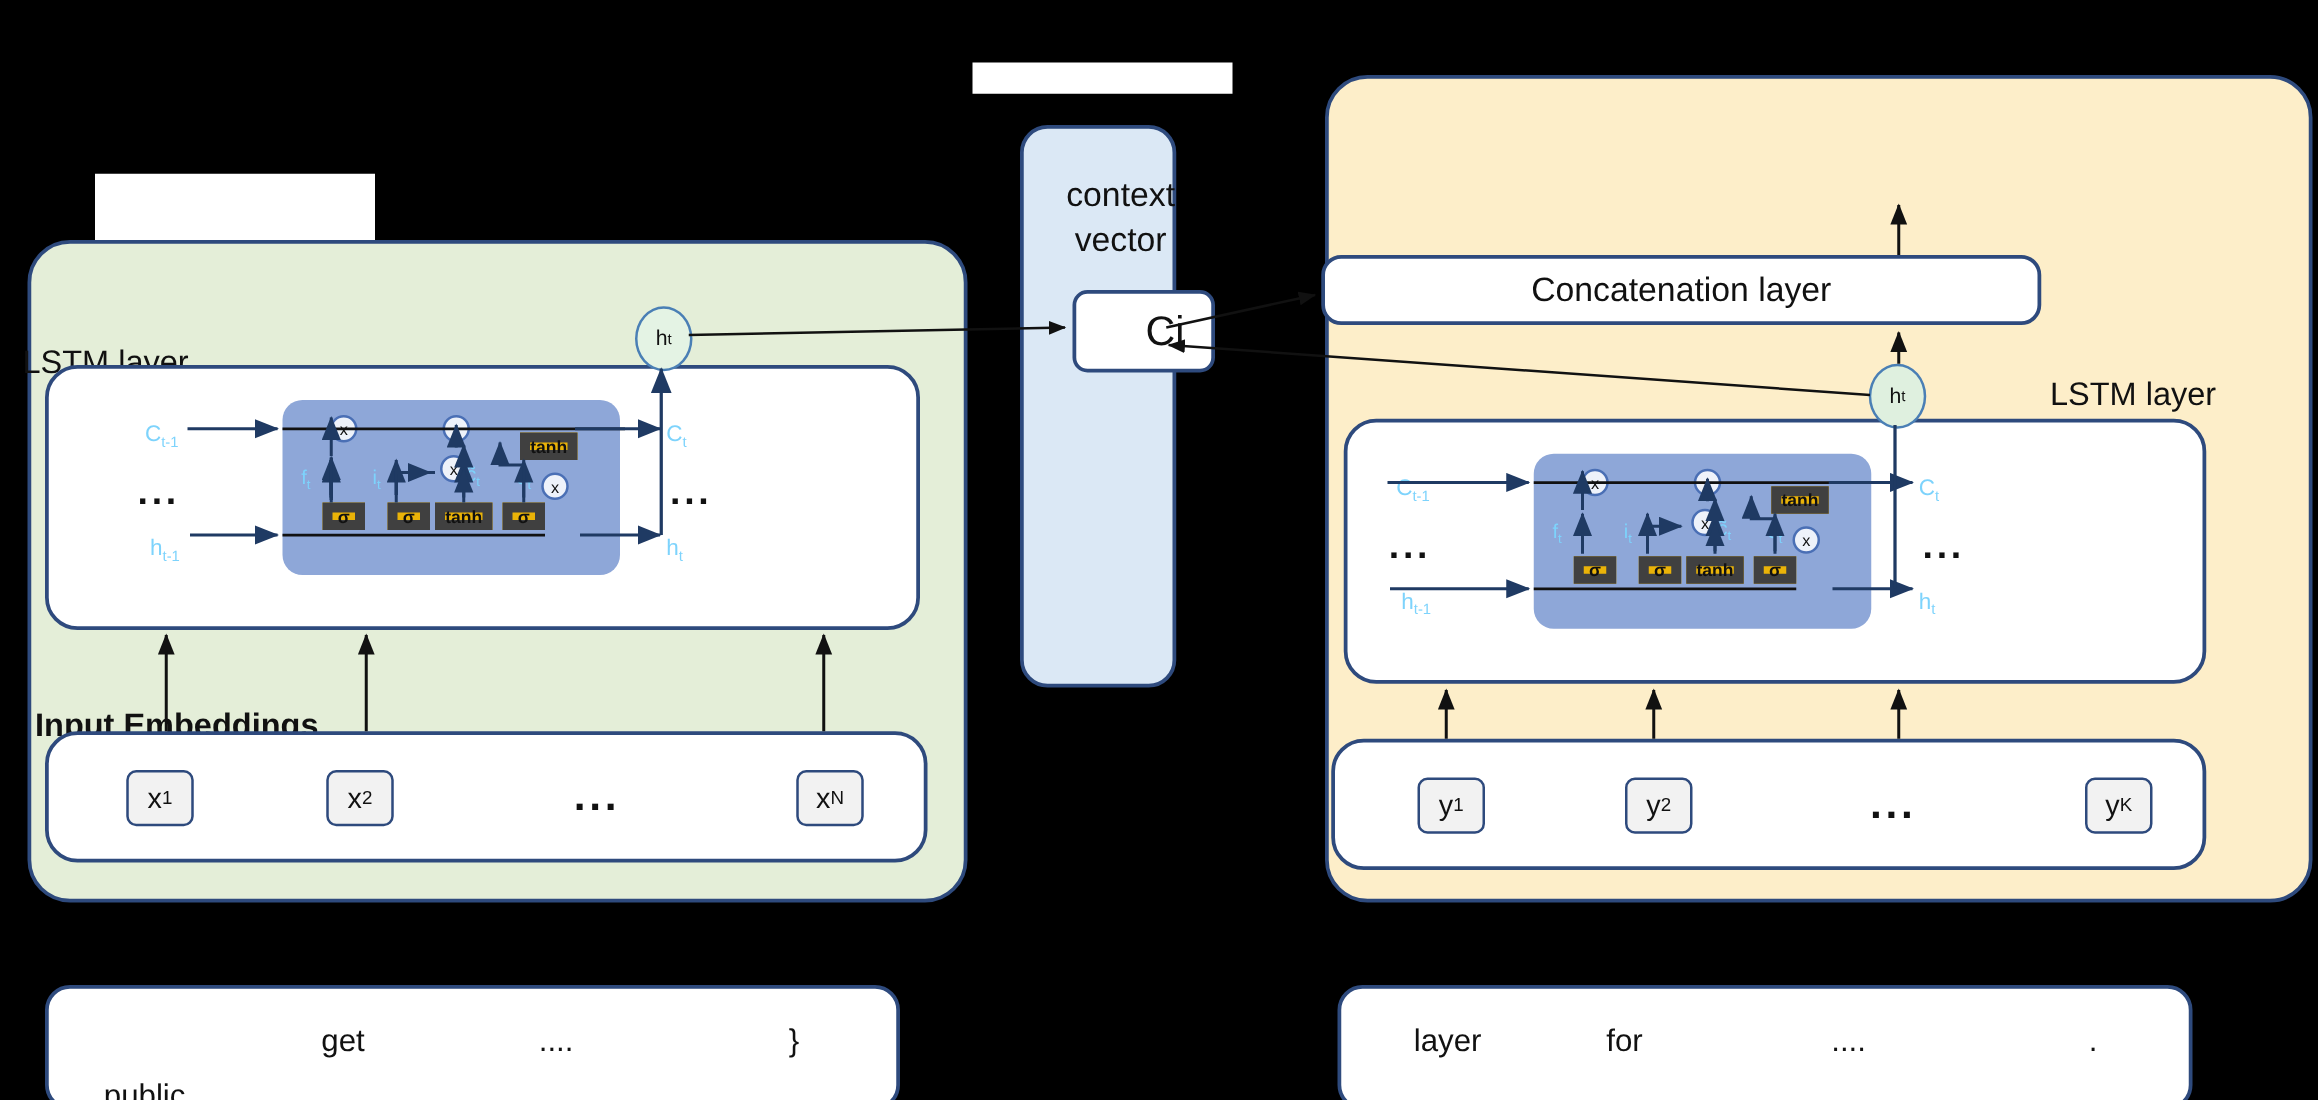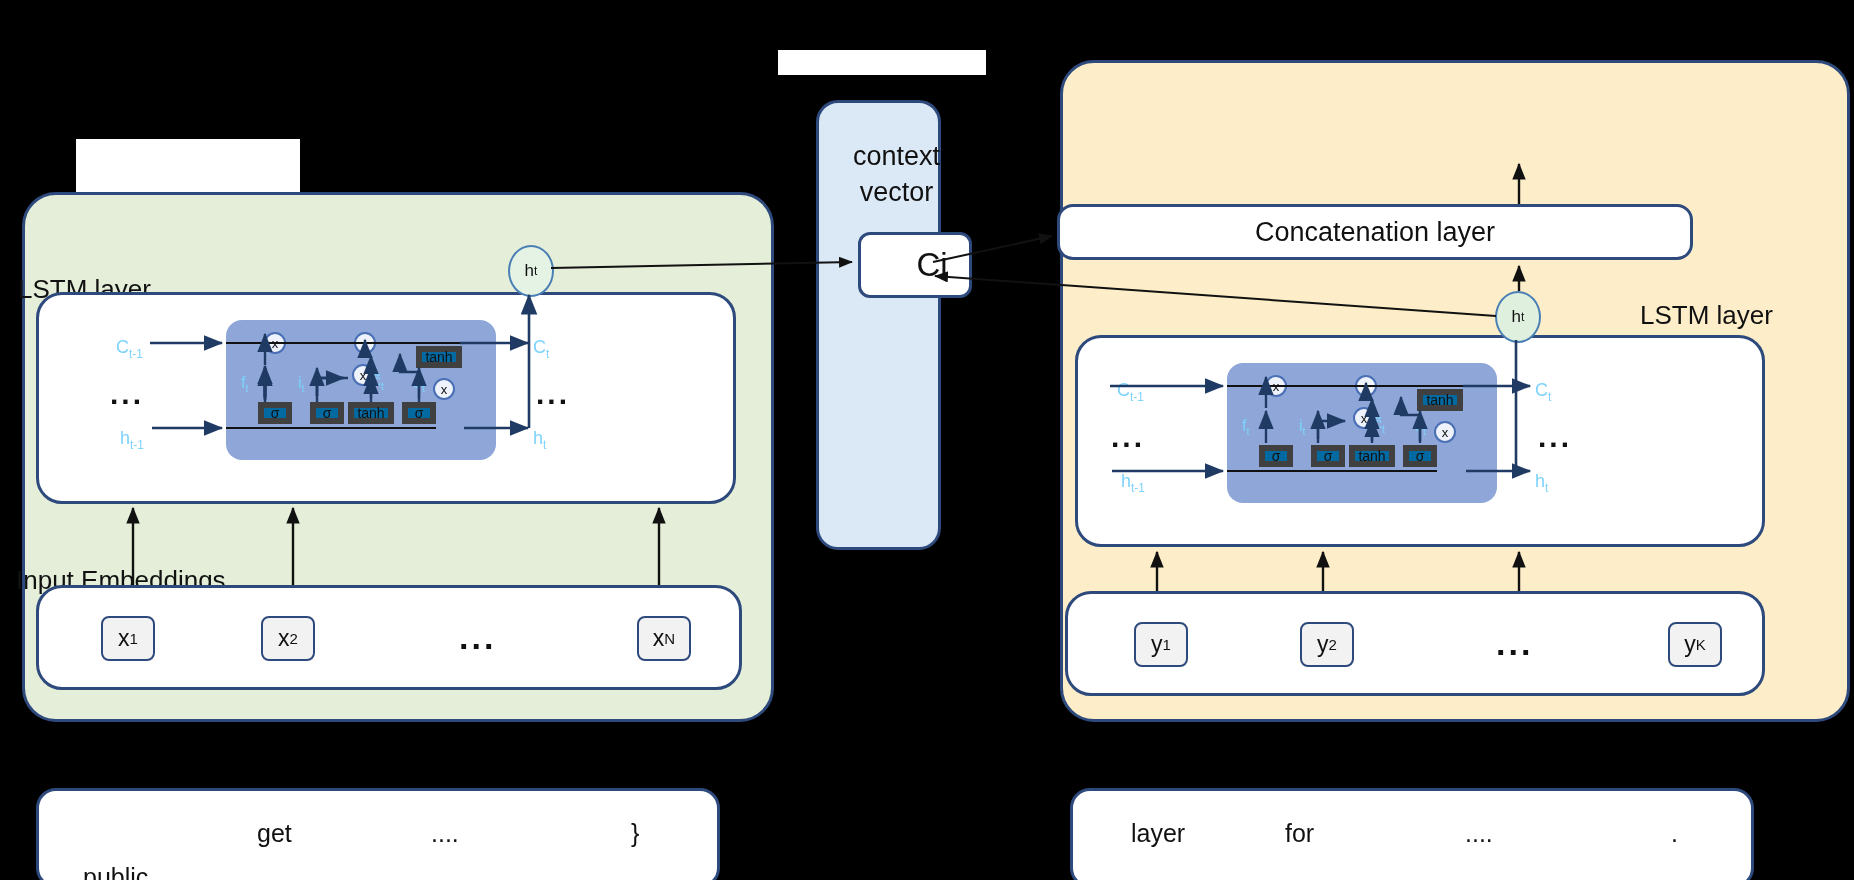--- a/index.html
+++ b/index.html
@@ -19,32 +19,32 @@
   
   .inner{position:absolute;background:#fff;border:3px solid #2e4a7d;border-radius:26px;box-sizing:border-box;}
   .enc-lstm{left:36px;top:292px;width:700px;height:212px;}
   .enc-emb{left:36px;top:585px;width:706px;height:105px;}
   .dec-lstm{left:1075px;top:335px;width:690px;height:212px;}
   .dec-emb{left:1065px;top:591px;width:700px;height:105px;}
 
   .layerbox{position:absolute;background:#fff;border:3px solid #2e4a7d;border-radius:16px;box-sizing:border-box;
             display:flex;align-items:center;justify-content:center;color:#111;font-size:27px;}
   .softmax{left:1060px;top:100px;width:690px;height:58px;}
-  .concat{left:1057px;top:204px;width:636px;height:56px;}
+  .concat{left:1057px;top:204px;width:576px;height:56px;}
 
   .codebox{position:absolute;background:#fff;border:3px solid #2e4a7d;border-radius:20px;box-sizing:border-box;}
   .code-l{left:36px;top:788px;width:684px;height:100px;}
   .code-r{left:1070px;top:788px;width:684px;height:100px;}
   .codetok{position:absolute;font-size:25px;color:#111;top:28px;}
 
   
   .lbl{position:absolute;color:#111;font-size:26px;white-space:nowrap;}
   .lbl-lstm-l{left:18px;top:274px;}
   .lbl-lstm-r{left:1640px;top:300px;}
-  .lbl-inemb{left:16px;top:565px;}
+  .lbl-inemb{left:28px;top:565px;font-weight:bold;}
   .lbl-outemb{left:1542px;top:565px;}
   .ctx-txt{position:absolute;left:0;width:155px;text-align:center;font-size:27px;color:#111;}
 
   
   .chip{position:absolute;background:#f2f2f2;border:2px solid #2e4a7d;border-radius:8px;box-sizing:border-box;
         width:54px;height:45px;display:flex;align-items:center;justify-content:center;font-size:23px;color:#111;}
   .chip sub{font-size:15px;}
   .dots{position:absolute;font-size:34px;color:#111;letter-spacing:3px;font-weight:bold;}
 
   .ci{position:absolute;left:858px;top:232px;width:74px;height:60px;background:#fff;border:3px solid #2e4a7d;
@@ -54,22 +54,22 @@
          display:flex;align-items:center;justify-content:center;font-size:17px;color:#111;}
   .hnode sub{font-size:12px;}
   .h-enc{left:508px;top:245px;background:#e4f3e4;}
   .h-dec{left:1495px;top:291px;background:#dff0df;}
 
   svg.ov{position:absolute;left:0;top:0;width:1854px;height:880px;pointer-events:none;}
 
   
   .cell{position:absolute;}
   .cellbg{position:absolute;background:#8ea7d8;border-radius:16px;}
-  .gate{position:absolute;background:#0369a1;border:6px solid #404040;box-sizing:border-box;
-        display:flex;align-items:center;justify-content:center;color:#111;}
+  .gate{position:absolute;background:#eab308;border:8px solid #404040;box-sizing:border-box;
+        display:flex;align-items:center;justify-content:center;color:#111;font-weight:bold;}
   .op{position:absolute;background:#eef2fa;border:2px solid #4a6fb5;border-radius:50%;box-sizing:border-box;
       display:flex;align-items:center;justify-content:center;color:#111;}
   .sym{position:absolute;color:#7dd3fc;white-space:nowrap;}
   .sym sub{font-size:.66em;}
 </style>
 </head>
 <body>
 
 <div id="stage">
 

